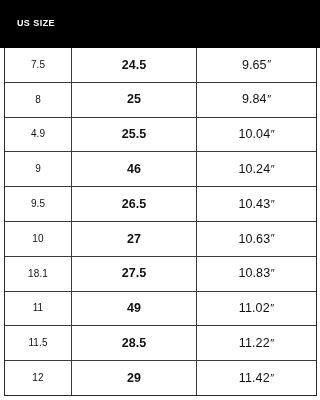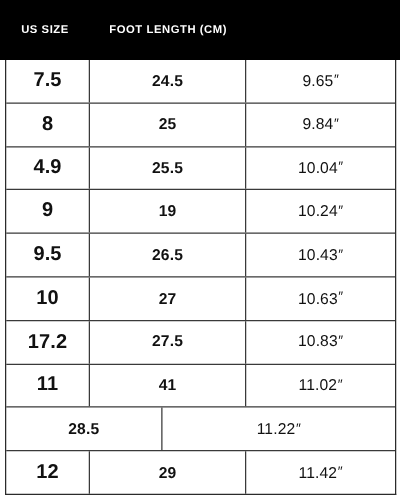--- a/index.html
+++ b/index.html
@@ -83,22 +83,22 @@
     letter-spacing: 0.1px;
     border-right: 1px solid #3a3a3a;
     line-height: 1;
   }
   .cell:last-child {
     border-right: none;
     justify-content: center;
   }
   .cell.c1 {
     flex: 0 0 67px;
-    font-weight: bold;
-    font-size: 16px;
+    font-weight: normal;
+    font-size: 10px;
   }
   .cell.c2 {
     flex: 0 0 125px;
     font-weight: bold;
   }
   .cell.c3 {
     flex: 1 1 auto;
     font-weight: normal;
   }
 
@@ -109,21 +109,20 @@
     margin-left: 0.5px;
   }
 </style>
 </head>
 <body>
 
 <div class="chart">
 
   <div class="chart-header">
     <div class="hcell col-1">US SIZE</div>
-    <div class="hcell col-2">FOOT LENGTH (CM)</div>
   </div>
 
   <div class="chart-body">
 
     <div class="row">
       <div class="cell c1">7.5</div>
       <div class="cell c2">24.5</div>
       <div class="cell c3">
           <span>9.65</span>
           <span class="inch-mark">″</span>
@@ -143,21 +142,21 @@
       <div class="cell c1">4.9</div>
       <div class="cell c2">25.5</div>
       <div class="cell c3">
           <span>10.04</span>
           <span class="inch-mark">″</span>
         </div>
     </div>
 
     <div class="row">
       <div class="cell c1">9</div>
-      <div class="cell c2">19</div>
+      <div class="cell c2">46</div>
       <div class="cell c3">
           <span>10.24</span>
           <span class="inch-mark">″</span>
         </div>
     </div>
 
     <div class="row">
       <div class="cell c1">9.5</div>
       <div class="cell c2">26.5</div>
       <div class="cell c3">
@@ -169,38 +168,39 @@
     <div class="row">
       <div class="cell c1">10</div>
       <div class="cell c2">27</div>
       <div class="cell c3">
           <span>10.63</span>
           <span class="inch-mark">″</span>
         </div>
     </div>
 
     <div class="row">
-      <div class="cell c1">17.2</div>
+      <div class="cell c1">18.1</div>
       <div class="cell c2">27.5</div>
       <div class="cell c3">
           <span>10.83</span>
           <span class="inch-mark">″</span>
         </div>
     </div>
 
     <div class="row">
       <div class="cell c1">11</div>
-      <div class="cell c2">41</div>
+      <div class="cell c2">49</div>
       <div class="cell c3">
           <span>11.02</span>
           <span class="inch-mark">″</span>
         </div>
     </div>
 
     <div class="row">
+      <div class="cell c1">11.5</div>
       <div class="cell c2">28.5</div>
       <div class="cell c3">
           <span>11.22</span>
           <span class="inch-mark">″</span>
         </div>
     </div>
 
     <div class="row">
       <div class="cell c1">12</div>
       <div class="cell c2">29</div>

